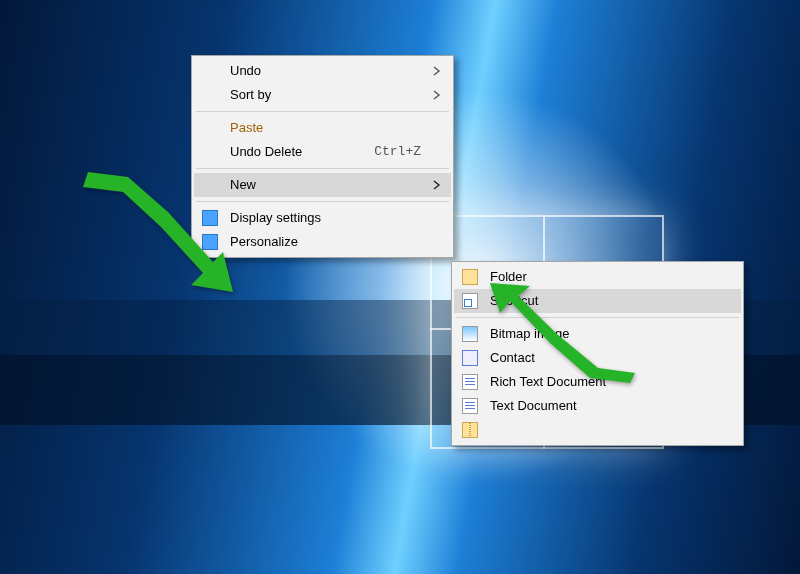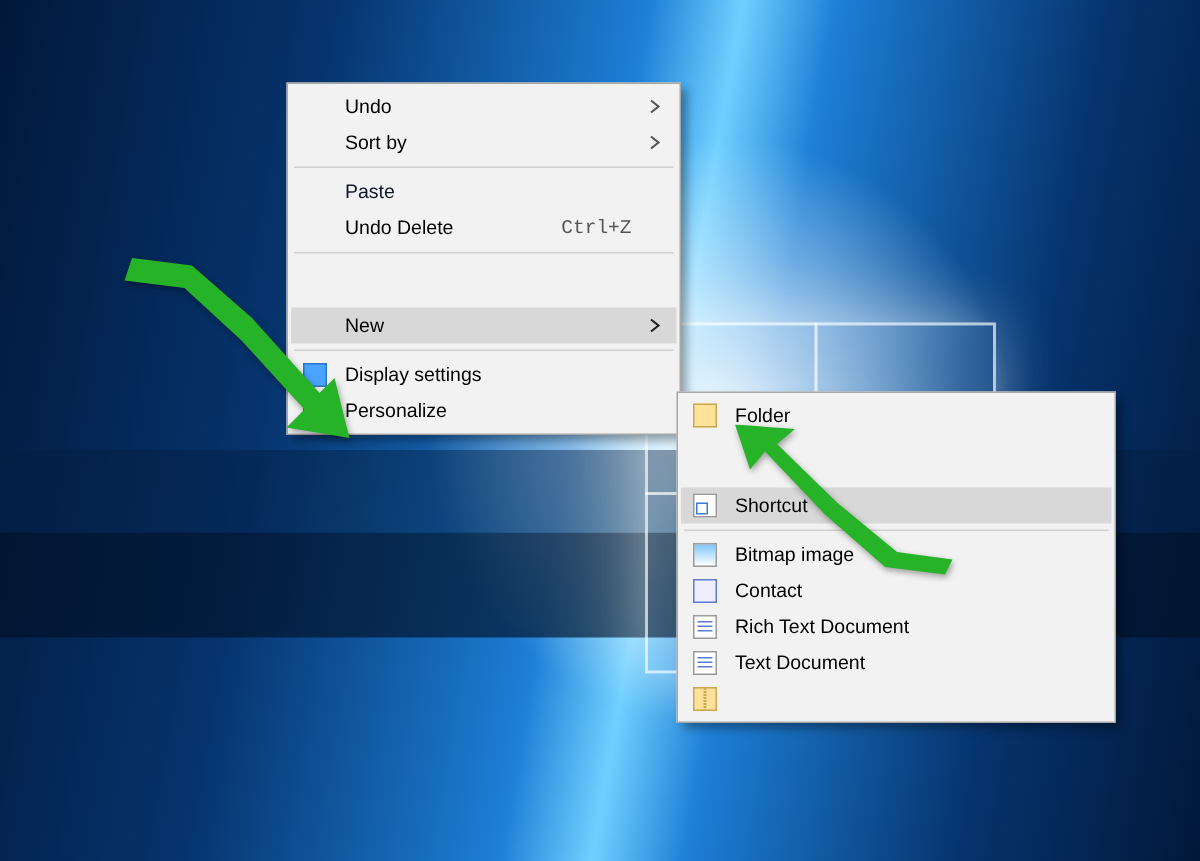--- a/index.html
+++ b/index.html
@@ -23,22 +23,22 @@
   
   .menu{
     position:absolute;background:#f2f2f2;border:1px solid #a7a7a7;
     box-shadow:4px 4px 6px rgba(0,0,0,.35);
     padding:3px 2px;
   }
   .menu .item{
     display:flex;align-items:center;height:24px;line-height:24px;
     padding:0 30px 0 36px;position:relative;white-space:nowrap;cursor:default;
   }
-  .menu .item.hover{background:#d8d8d8;margin-top:36px;}
-  .menu .item.disabled{color:#0f172a;align-items:center;}
+  .menu .item.hover{background:#d8d8d8;}
+  .menu .item.disabled{color:#a16207;align-items:center;}
   .menu .sep{height:1px;background:#d0d0d0;margin:4px 2px;}
   .menu .short{position:absolute;right:30px;color:#555;font-family:Liberation Mono, monospace;}
   .menu .arrow{position:absolute;right:10px;top:50%;transform:translateY(-50%);}
   .menu .arrow svg{display:block;}
   .menu .icon{position:absolute;left:8px;top:50%;transform:translateY(-50%);width:18px;height:16px;}
 
   
   .ficon{width:16px;height:16px;display:inline-block;border:1px solid #9a9a9a;background:#fff;position:relative;box-sizing:border-box;}
   .ficon.folder{background:#ffe29a;border-color:#caa64e;}
   .ficon.shortcut{background:#fff;}

